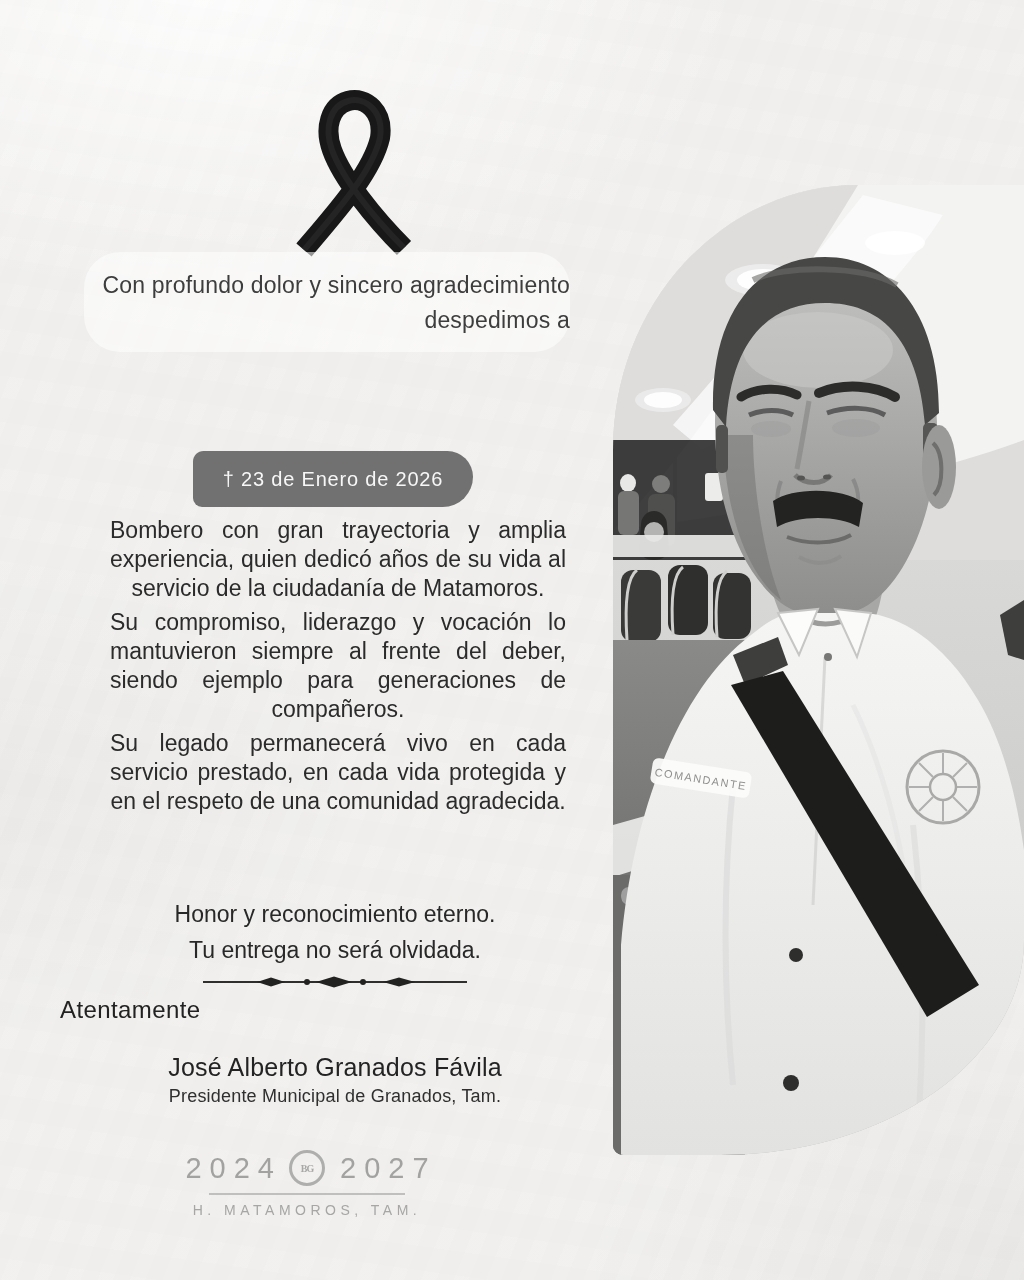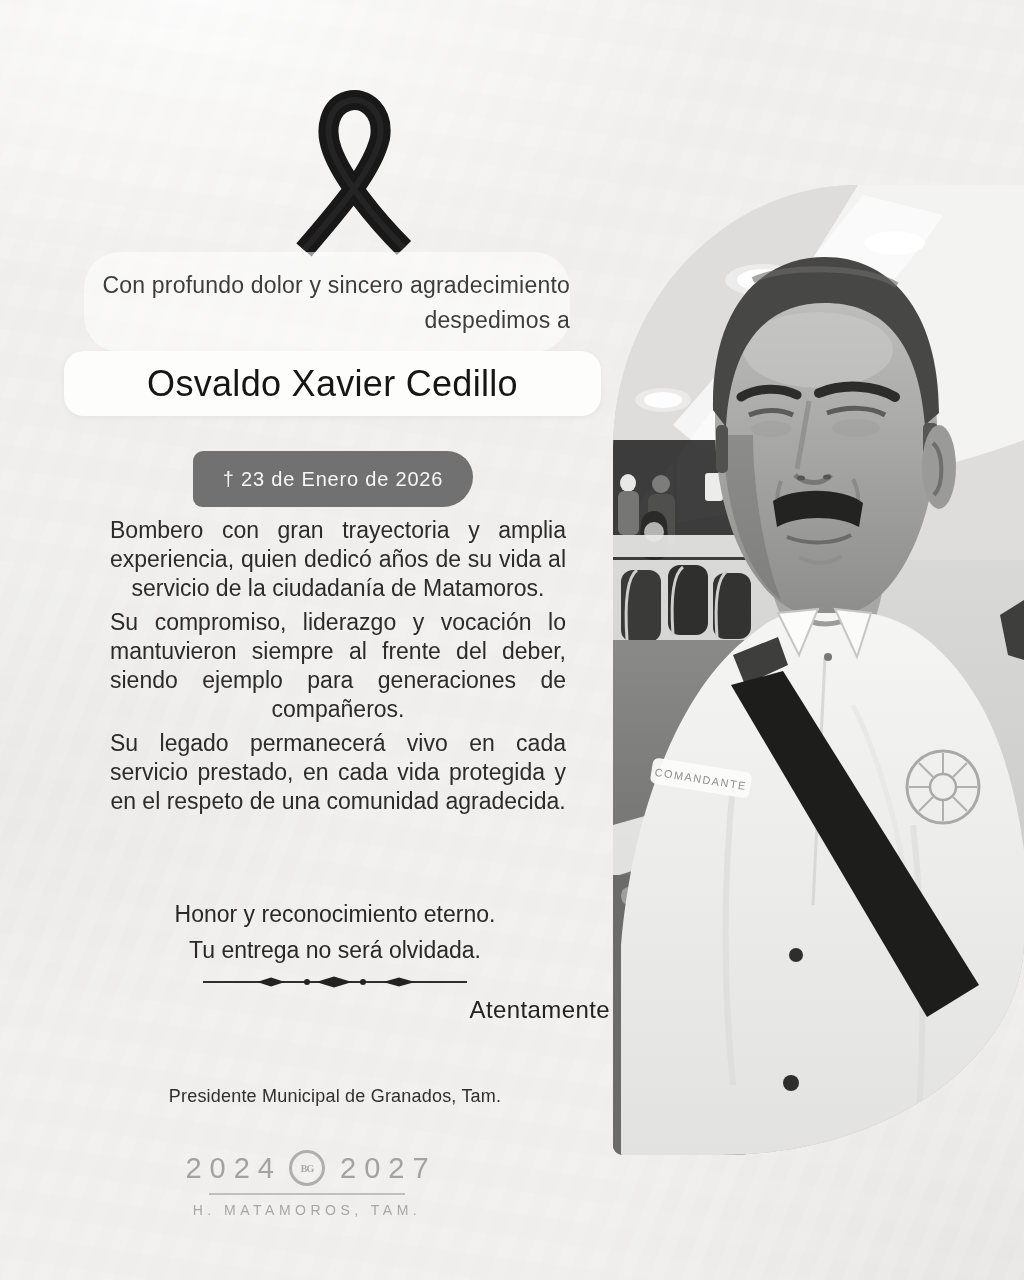--- a/index.html
+++ b/index.html
@@ -53,21 +53,21 @@
   
   .body-text { left:110px; top:516px; width:456px; font-size:23px; line-height:29px;
     color:#2b2b2b; }
   .body-text p { margin:0 0 5px 0; text-align:justify; text-align-last:center; }
 
   .honor { left:60px; top:896px; width:550px; text-align:center; font-size:23px;
     line-height:36px; color:#282828; }
 
   .divider { left:203px; top:974px; width:264px; height:16px; }
 
-  .closing { left:60px; top:996px; width:550px; text-align:right; font-size:24px;
+  .closing { left:60px; top:996px; width:550px; text-align:left; font-size:24px;
     color:#222; letter-spacing:.4px; }
 
   .sig-name { left:60px; top:1053px; width:550px; text-align:center; font-size:25px;
     color:#232323; letter-spacing:.2px; }
   .sig-title { left:60px; top:1086px; width:550px; text-align:center; font-size:18px;
     color:#2f2f2f; letter-spacing:.2px; }
 
   
   .footer { left:57px; top:1150px; width:500px; text-align:center; color:#a2a2a1; }
   .footer-years { display:flex; align-items:center; justify-content:center; gap:7px; }
@@ -204,23 +204,20 @@
   </div>
 
   <svg class="abs ribbon" viewBox="0 0 140 172">
     <path d="M 18 162 C 52 122, 86 84, 94 50 C 98 24, 80 8, 62 13 C 44 18, 38 40, 46 62 C 56 90, 88 130, 118 160" stroke="#181818" stroke-width="20" fill="none"></path>
     <path d="M 18 162 C 52 122, 86 84, 94 50 C 98 24, 80 8, 62 13 C 44 18, 38 40, 46 62 C 56 90, 88 130, 118 160" stroke="#343433" stroke-width="6" fill="none" opacity=".45"></path>
   </svg>
 
   <div class="abs intro-bg"></div>
   <div class="abs intro">Con profundo dolor y sincero agradecimiento despedimos a</div>
 
-  <div class="abs name-band">
-    <div class="name">Osvaldo Xavier Cedillo</div>
-  </div>
 
   <div class="abs date-badge">† 23 de Enero de 2026</div>
 
   <div class="abs body-text">
     <p>Bombero con gran trayectoria y amplia experiencia, quien dedicó años de su vida al servicio de la ciudadanía de Matamoros.</p>
     <p>Su compromiso, liderazgo y vocación lo mantuvieron siempre al frente del deber, siendo ejemplo para generaciones de compañeros.</p>
     <p>Su legado permanecerá vivo en cada servicio prestado, en cada vida protegida y en el respeto de una comunidad agradecida.</p>
   </div>
 
   <div class="abs honor">
@@ -232,20 +229,21 @@
     <line x1="0" y1="8" x2="264" y2="8" stroke="#2f2f2e" stroke-width="2"></line>
     <path d="M54,8 L68,3.5 L82,8 L68,12.5 Z" fill="#222221"></path>
     <circle cx="104" cy="8" r="3" fill="#222221"></circle>
     <path d="M113,8 L131,2.5 L149,8 L131,13.5 Z" fill="#222221"></path>
     <circle cx="160" cy="8" r="3" fill="#222221"></circle>
     <path d="M180,8 L196,3.5 L212,8 L196,12.5 Z" fill="#222221"></path>
   </svg>
 
   <div class="abs closing">Atentamente</div>
 
+  <div class="abs sig-name">José Alberto Granados Fávila</div>
   <div class="abs sig-title">Presidente Municipal de Granados, Tam.</div>
 
   <div class="abs footer">
     <div class="footer-years">
       <span class="yr">2024</span>
       <span class="monogram">BG</span>
       <span class="yr">2027</span>
     </div>
     <div class="footer-line"></div>
     <div class="footer-loc">H. MATAMOROS, TAM.</div>

